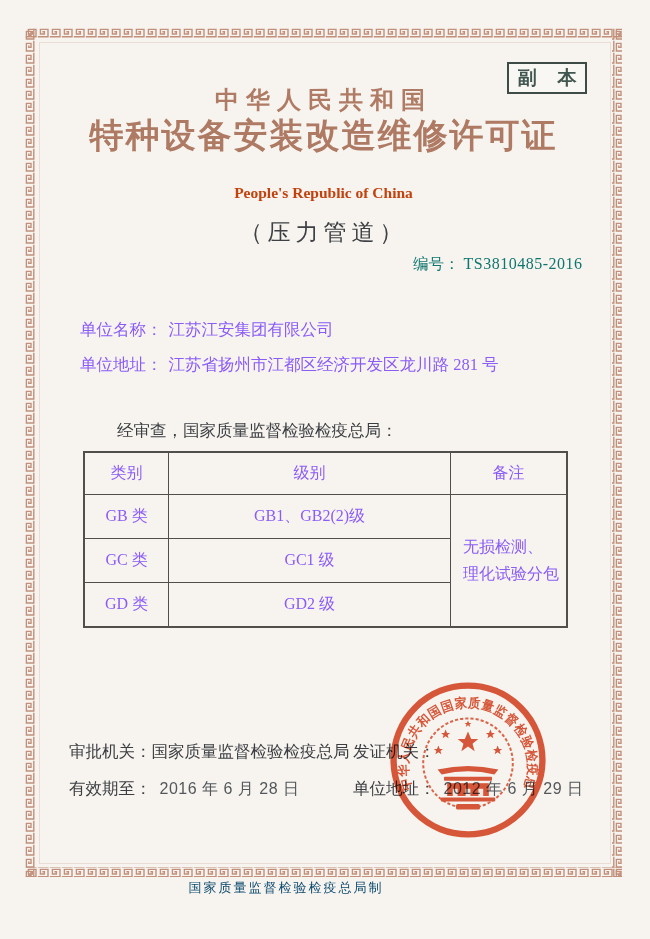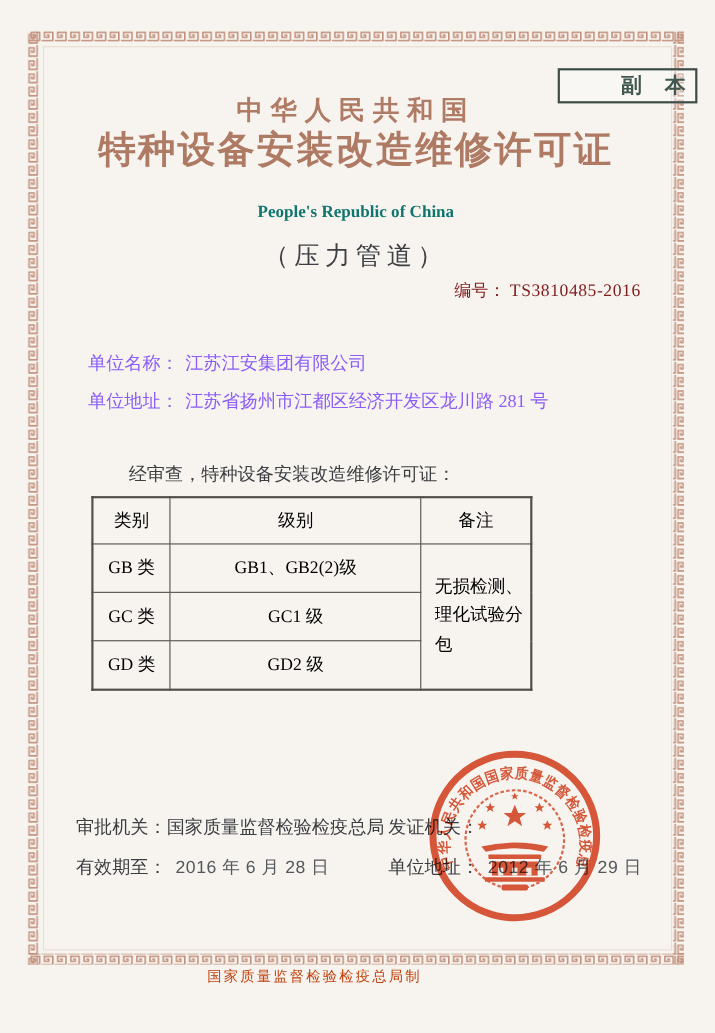--- a/index.html
+++ b/index.html
@@ -14,74 +14,73 @@
   .frame{position:absolute;left:25px;top:28px;}
   .hairline{
     position:absolute;left:39px;top:42px;width:570px;height:820px;
     border:1px solid rgba(190,150,130,0.25);pointer-events:none;
   }
   .copy-box{
     position:absolute;left:507px;top:62px;width:76px;height:28px;
     border:2px solid #3e4b47;display:flex;align-items:center;justify-content:center;
     font-size:19px;font-weight:bold;color:#40564f;letter-spacing:8px;text-indent:8px;
     background:rgba(255,255,255,0.3);
-    padding-left:47px;
   }
   .title-cn1{
     position:absolute;left:25px;top:84px;width:597px;text-align:center;
     font-size:24px;font-weight:bold;color:#b07b65;letter-spacing:7px;
   }
   .title-cn2{
     position:absolute;left:25px;top:113px;width:597px;text-align:center;
     font-size:34px;font-weight:bold;color:#af7a63;letter-spacing:2px;
   }
   .title-en1{
     position:absolute;left:25px;top:161px;width:597px;text-align:center;
     font-size:15px;font-weight:bold;color:#46484a;letter-spacing:0.2px;
   }
   .title-en2{
     position:absolute;left:25px;top:184px;width:597px;text-align:center;
-    font-size:15.5px;font-weight:bold;color:#0f766e;
+    font-size:15.5px;font-weight:bold;color:#c2410c;
   }
   .scope{
     position:absolute;left:25px;top:217px;width:597px;text-align:center;
     font-size:23px;color:#3e4044;letter-spacing:5px;
   }
-  .serial{position:absolute;left:413px;top:254px;font-size:15.5px;color:#7f1d1d;}
+  .serial{position:absolute;left:413px;top:254px;font-size:15.5px;color:#0f766e;}
   .serial .val{font-size:16px;letter-spacing:0.5px;margin-left:4px;}
   .field-row{position:absolute;left:80px;font-size:16.5px;color:#8b5cf6;}
   .row-name{top:319px;}
   .row-addr{top:354px;}
   .field-row .val{margin-left:6px;}
   .intro{position:absolute;left:117px;top:420px;font-size:16.5px;color:#3b3d40;}
   table.grant{
-    position:absolute;left:83px;top:451px;width:401px;
+    position:absolute;left:83px;top:451px;width:485px;
     border-collapse:collapse;border:2px solid #504f4b;
-    font-size:16px;color:#000000;
+    font-size:16px;color:#8b5cf6;
   }
   table.grant th,table.grant td{
     border:1.5px solid #504f4b;text-align:center;font-weight:normal;padding:0;
   }
   table.grant th{height:41px;}
   table.grant td{height:43px;}
   td.remark{vertical-align:middle;}
   td.remark div{text-align:left;padding-left:12px;line-height:1.65;}
   .foot-row{position:absolute;font-size:16.5px;color:#3b3d40;white-space:nowrap;}
   .fr-approval{left:69px;top:741px;}
   .fr-issuer{left:353px;top:741px;}
   .fr-valid{left:69px;top:778px;}
   .fr-issuedate{left:353px;top:778px;}
   .num{
     font-family:"Liberation Sans","DejaVu Sans",sans-serif;
     font-size:16px;color:#54575b;letter-spacing:0.5px;margin-left:8px;margin-top:13px;
   }
   .seal{position:absolute;left:388px;top:680px;mix-blend-mode:multiply;opacity:0.92;}
   .imprint{
     position:absolute;left:96px;top:879px;width:380px;text-align:center;
-    font-size:13px;color:#c2410c;letter-spacing:2px;
+    font-size:13px;color:#0c4a6e;letter-spacing:2px;
   }
 </style>
 </head>
 <body>
 
 <div class="page">
 
   <svg class="frame" width="597" height="849" viewBox="0 0 597 849" aria-hidden="true">
     <defs>
       <pattern id="meanderH" width="12" height="10" patternUnits="userSpaceOnUse">
@@ -111,21 +110,21 @@
     <span>编号：</span><span class="val">TS3810485-2016</span>
   </div>
 
   <div class="field-row row-name">
     <span>单位名称：</span><span class="val">江苏江安集团有限公司</span>
   </div>
   <div class="field-row row-addr">
     <span>单位地址：</span><span class="val">江苏省扬州市江都区经济开发区龙川路 281 号</span>
   </div>
 
-  <div class="intro">经审查，特种设备安装改造维修许可证：</div>
+  <div class="intro">经审查，国家质量监督检验检疫总局：</div>
 
   <table class="grant">
     <colgroup>
         <col style="width:85px">
         <col style="width:283px">
         <col style="width:117px">
       </colgroup>
     <thead>
       <tr>
         <th>类别</th>

